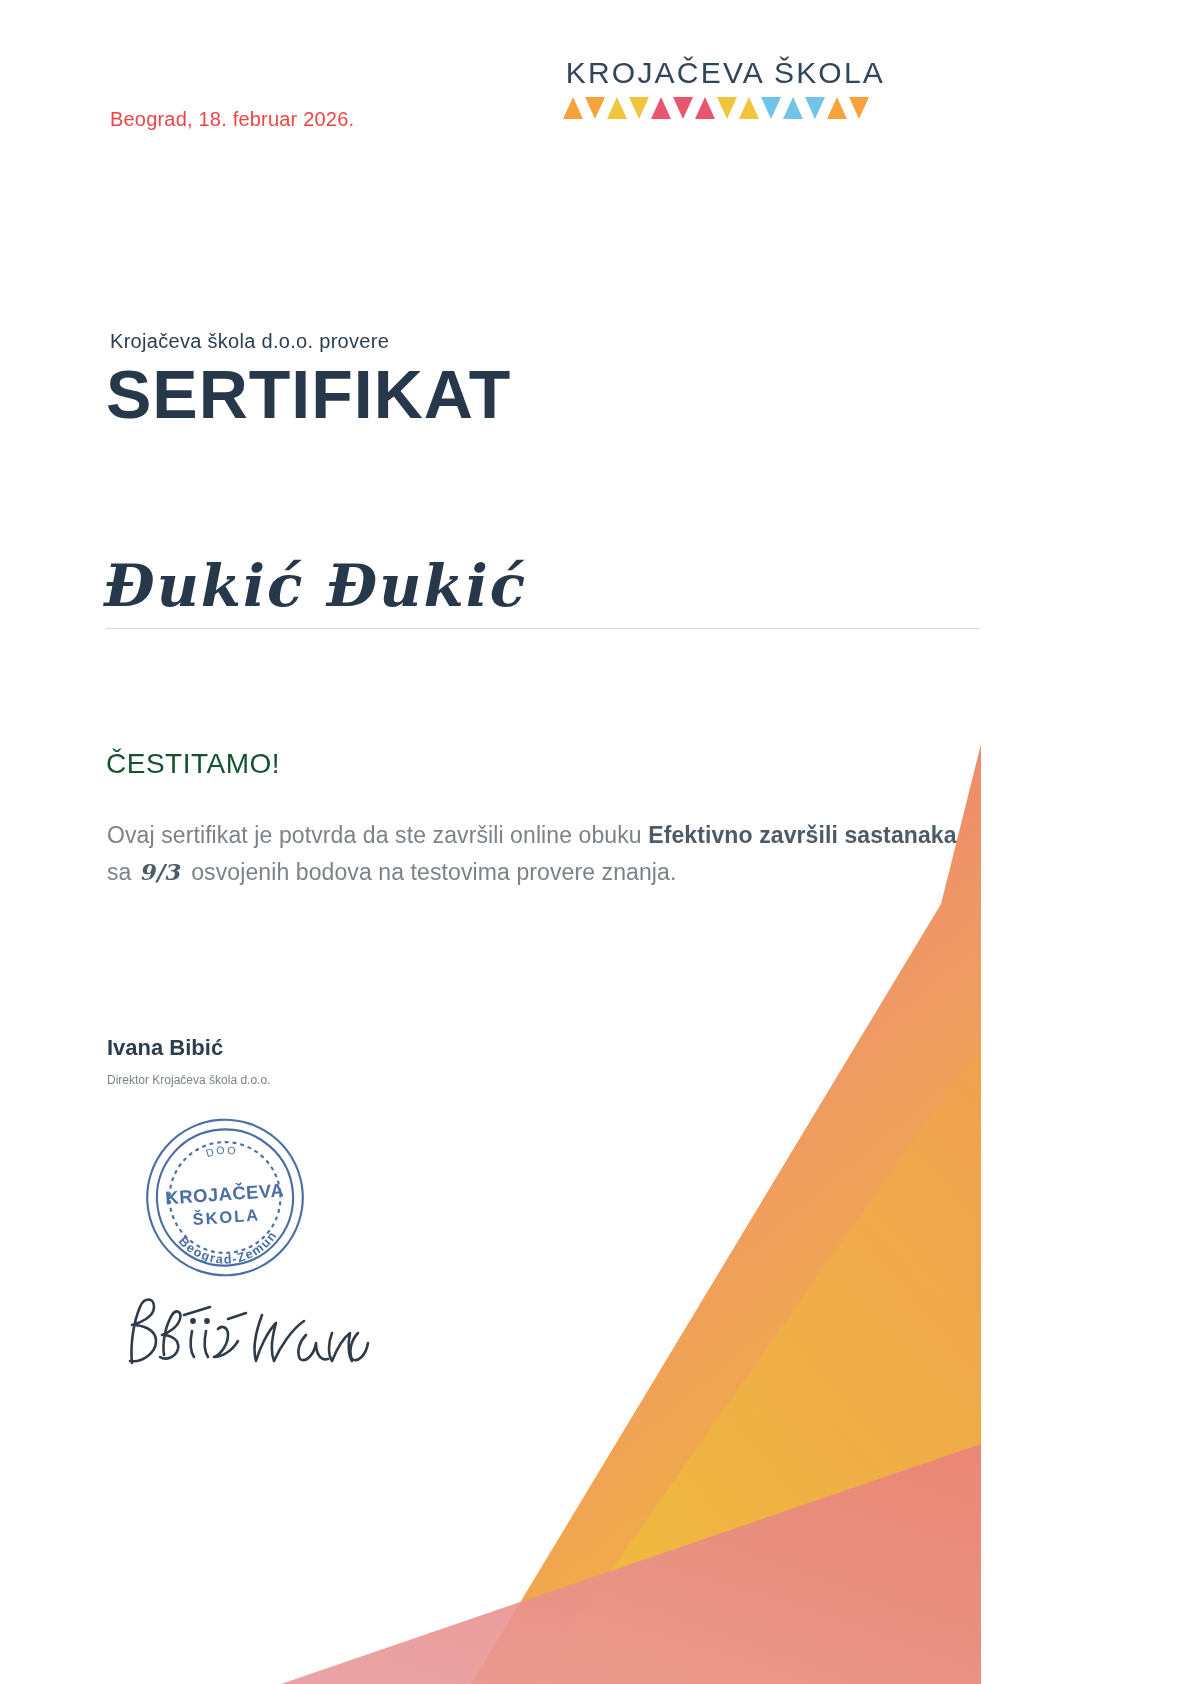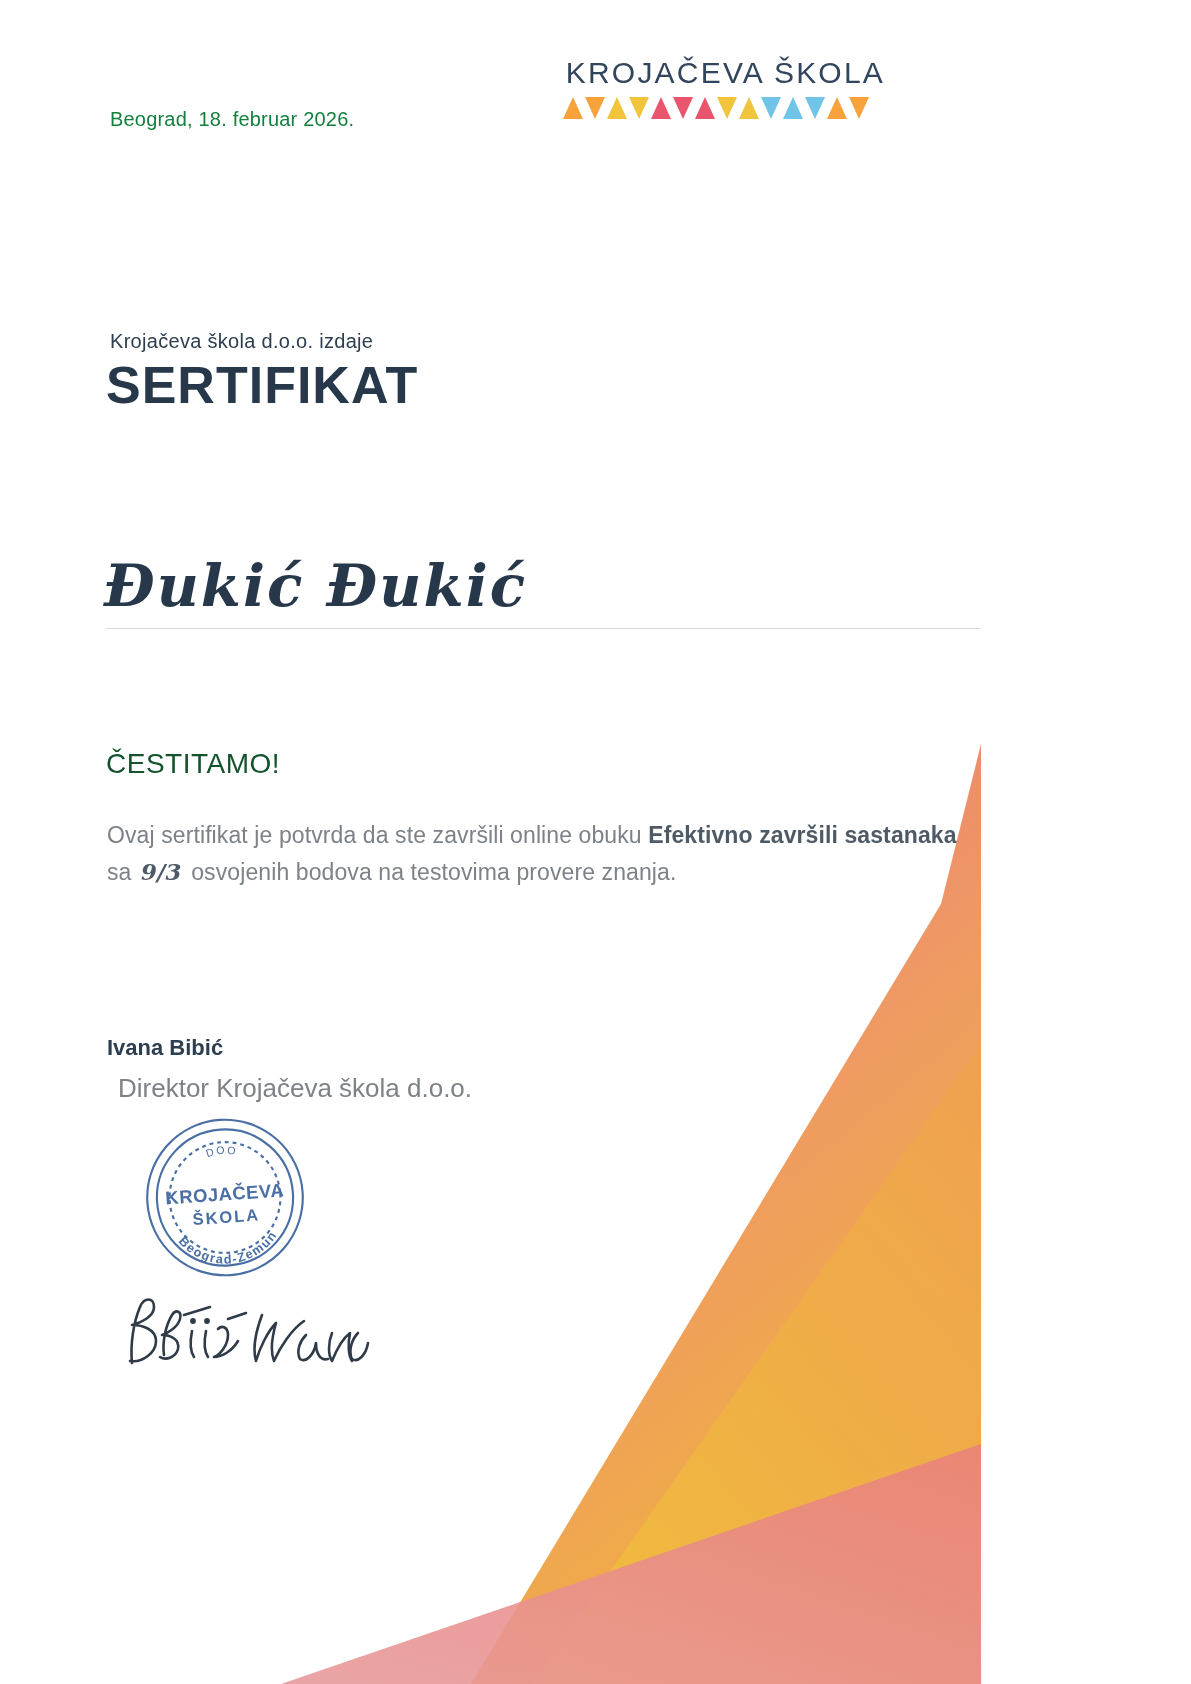--- a/index.html
+++ b/index.html
@@ -48,38 +48,38 @@
     width: 322px;
     margin-left: auto;
   }
 
   
   .date-line {
     position: absolute;
     top: 108px;
     left: 110px;
     font-size: 20px;
-    color: #15803d;
+    color: #ef4444;
     letter-spacing: 0.2px;
   }
 
   
   .issuer {
     position: absolute;
     top: 330px;
     left: 110px;
     font-size: 20px;
     color: #2c3e50;
     letter-spacing: 0.3px;
   }
   .cert-title {
     position: absolute;
     top: 355px;
     left: 106px;
-    font-size: 52px;
+    font-size: 68px;
     font-weight: bold;
     color: #27384a;
     letter-spacing: 1px;
   }
 
   
   .recipient {
     position: absolute;
     top: 552px;
     left: 104px;
@@ -135,22 +135,22 @@
     position: absolute;
     top: 1035px;
     left: 107px;
     font-size: 22px;
     color: #2c3e50;
     font-weight: bold;
   }
   .signer-role {
     position: absolute;
     top: 1073px;
-    left: 118px;
-    font-size: 26px;
+    left: 107px;
+    font-size: 12px;
     color: #7c8287;
   }
 
   
   .stamp {
     position: absolute;
     top: 1110px;
     left: 120px;
     width: 210px;
     height: 175px;
@@ -204,21 +204,21 @@
       <polygon points="198,0 218,0 208,22" fill="#6fc4e8"></polygon>
       <polygon points="220,22 240,22 230,0" fill="#6fc4e8"></polygon>
       <polygon points="242,0 262,0 252,22" fill="#6fc4e8"></polygon>
       <polygon points="264,22 284,22 274,0" fill="#f7a23b"></polygon>
       <polygon points="286,0 306,0 296,22" fill="#f7a23b"></polygon>
     </svg>
   </div>
 
   <div class="date-line">Beograd, 18. februar 2026.</div>
 
-  <div class="issuer">Krojačeva škola d.o.o. izdaje</div>
+  <div class="issuer">Krojačeva škola d.o.o. provere</div>
   <div class="cert-title">SERTIFIKAT</div>
 
   <div class="recipient">Đukić Đukić</div>
   <div class="recipient-rule"></div>
 
   <div class="congrats">ČESTITAMO!</div>
 
   <div class="body-text">
     <span>Ovaj sertifikat je potvrda da ste završili online obuku </span><b>Efektivno završili sastanaka</b><span> sa </span><span class="score">9/3</span><span> osvojenih bodova na testovima provere znanja.</span>
   </div>

